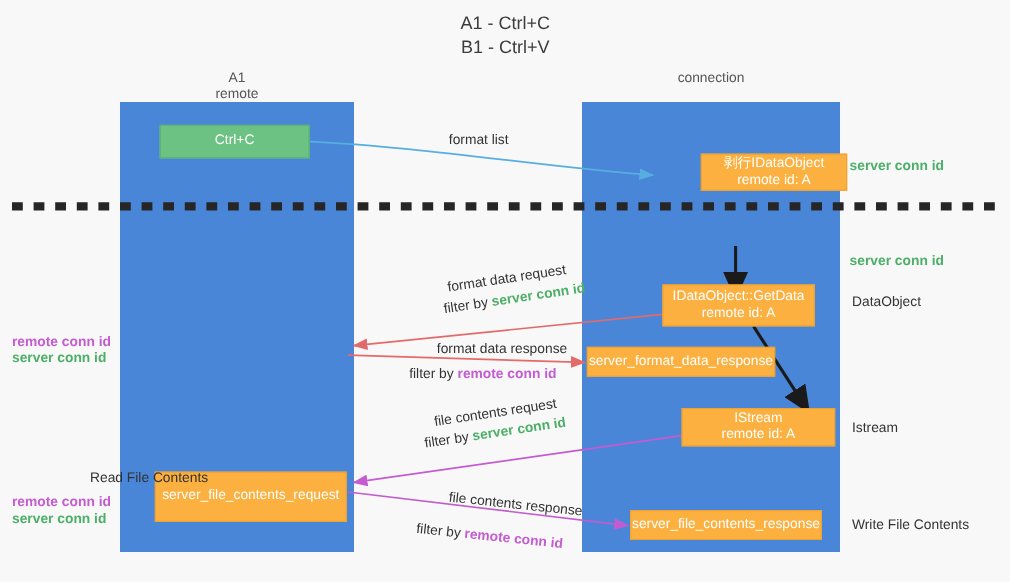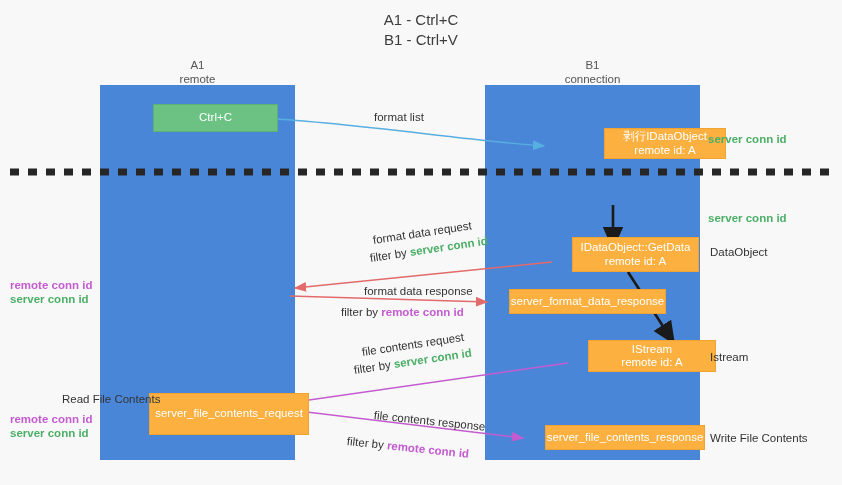--- a/index.html
+++ b/index.html
@@ -36,21 +36,20 @@
   .lane-head .name{display:block;}
   .lane-head .sub{display:block;}
 
   
   .box{
     position:absolute;box-sizing:border-box;
     display:flex;flex-direction:column;align-items:center;justify-content:center;
     font-size:11.5px;line-height:13.5px;color:#ffffff;
     z-index:5;
     border:1px solid rgba(0,0,0,.10);
-    margin-left:20px;
   }
   .box .l2{display:block;}
   .box.green{background:#6cc283;border-color:#5cb174;}
   .box.orange{background:#fbb040;border-color:#f0a330;}
 
   
   .txt{position:absolute;font-size:11.5px;line-height:14px;z-index:6;white-space:nowrap;}
   .txt.dark{color:#333;}
   .txt.green{color:#4caf67;font-weight:bold;}
   .rot-up{transform:rotate(-8.5deg);transform-origin:left center;}
@@ -108,21 +107,20 @@
   <div class="title" style="top:10px;">
     <span class="l1">A1 - Ctrl+C</span>
     <span class="l2">B1 - Ctrl+V</span>
   </div>
 
   <div class="lane-head" style="left:100px;top:58px;width:195px;">
     <span class="name">A1</span>
     <span class="sub">remote</span>
   </div>
   <div class="lane-head" style="left:485px;top:58px;width:215px;">
-    <span class="name">B1</span>
     <span class="sub">connection</span>
   </div>
 
   <div class="box green" style="left:133px;top:104px;width:125px;height:28px;">
     <span>Ctrl+C</span>
   </div>
 
   <div class="box orange" style="left:584px;top:128px;width:122px;height:31px;">
     <span>剥行IDataObject</span>
     <span class="l2">remote id: A</span>
@@ -178,20 +176,20 @@
   <div class="txt green" style="left:708px;top:211px;">server conn id</div>
   <div class="txt dark" style="left:710px;top:245px;">DataObject</div>
   <div class="txt dark" style="left:710px;top:350px;">Istream</div>
   <div class="txt dark" style="left:710px;top:431px;">Write File Contents</div>
 
   <div class="txt stack" style="left:10px;top:278px;">
     <span class="magenta" style="color:#c45bd0;font-weight:bold;">remote conn id</span>
     <span style="color:#4caf67;font-weight:bold;">server conn id</span>
   </div>
 
-  <div class="txt dark" style="left:15px;top:392px;padding-left:47px;">Read File Contents</div>
+  <div class="txt dark" style="left:28px;top:392px;padding-left:47px;">Read File Contents</div>
 
   <div class="txt stack" style="left:10px;top:412px;">
     <span style="color:#c45bd0;font-weight:bold;">remote conn id</span>
     <span style="color:#4caf67;font-weight:bold;">server conn id</span>
   </div>
 
 </div>
 
 </body></html>

